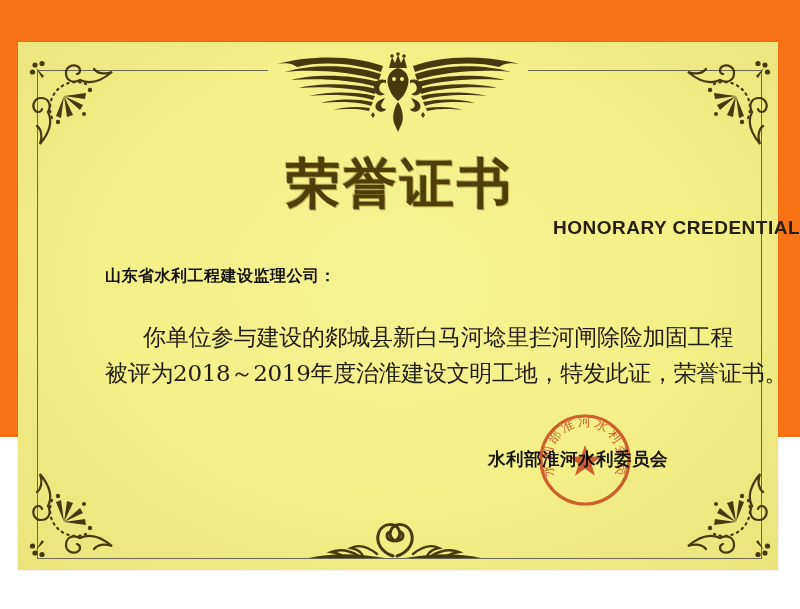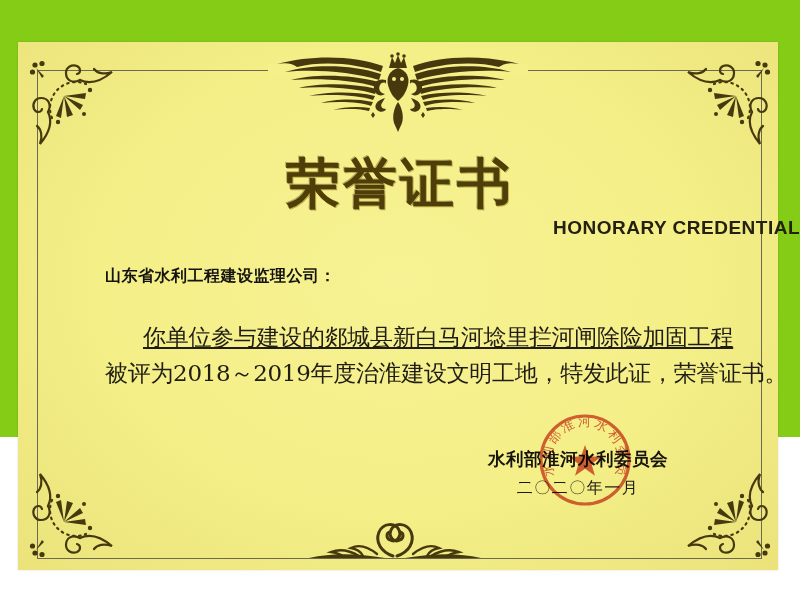--- a/index.html
+++ b/index.html
@@ -1,17 +1,17 @@
 <!DOCTYPE html>
 <html><head>
 <meta charset="utf-8">
 <style>
   html,body{margin:0;padding:0;background:#ffffff;width:800px;height:609px;overflow:hidden;
             font-family:"Liberation Sans", sans-serif;}
-  .scan{position:relative;width:800px;height:437px;background:#84cc16;}
+  .scan{position:relative;width:800px;height:437px;background:#f97316;}
   .paper{position:absolute;left:18px;top:42px;width:760px;height:528px;
          background:radial-gradient(ellipse at 50% 45%, #f7f293 0%, #f4ef87 55%, #ebe27a 100%);
          box-shadow:0 0 2px rgba(0,0,0,.15);}
   .frame{position:absolute;left:37px;top:70px;width:723px;height:487px;
          border:1px solid #6e6852;}
   .line-mask{position:absolute;left:268px;top:64px;width:260px;height:12px;background:#f5f08a;}
   .ornament{position:absolute;width:88px;height:88px;}
   .orn-tl{left:28px;top:60px;}
   .orn-tr{left:684px;top:60px;transform:scaleX(-1);}
   .orn-bl{left:28px;top:470px;transform:scaleY(-1);}
@@ -21,21 +21,21 @@
   .title{position:absolute;left:0;top:148px;width:800px;text-align:center;
          font-family:"DejaVu Serif","Liberation Serif",serif;font-weight:700;
          font-size:54px;letter-spacing:3px;color:#4f3e07;
          text-shadow:1px 1px 0 rgba(150,125,30,.55), -1px -1px 0 rgba(60,45,5,.35);}
   .subtitle{position:absolute;left:0;top:217px;width:800px;text-align:right;
             font-weight:700;font-size:19px;letter-spacing:.5px;color:#25200f;}
   .recipient{position:absolute;left:105px;top:266px;font-weight:700;font-size:16px;
              color:#151310;letter-spacing:.5px;}
   .body-line{position:absolute;font-family:"DejaVu Serif","Liberation Serif",serif;
              font-size:23px;color:#201d15;letter-spacing:-.3px;}
-  .body-line1{left:143px;top:322px;text-decoration:underline;}
+  .body-line1{left:143px;top:322px;}
   .body-line2{left:105px;top:358px;}
   .sign-block{position:absolute;left:458px;top:447px;width:240px;text-align:center;}
   .issuer{font-weight:700;font-size:17.5px;color:#17140e;letter-spacing:.5px;}
   .date{margin-top:7px;font-size:16px;color:#1d1a12;letter-spacing:1.5px;
         font-family:"DejaVu Serif","Liberation Serif",serif;}
   .seal{position:absolute;left:537px;top:412px;width:96px;height:96px;
         mix-blend-mode:multiply;opacity:.82;}
   .seal text{font-size:13px;letter-spacing:2.5px;fill:#d04330;
              font-family:"Liberation Serif",serif;}
   svg .ink{fill:#46390e;}
@@ -193,21 +193,20 @@
   </svg>
 
   <div class="title">荣誉证书</div>
   <div class="subtitle">HONORARY CREDENTIAL</div>
   <div class="recipient">山东省水利工程建设监理公司：</div>
   <div class="body-line body-line1">你单位参与建设的郯城县新白马河埝里拦河闸除险加固工程</div>
   <div class="body-line body-line2">被评为2018～2019年度治淮建设文明工地，特发此证，荣誉证书。</div>
 
   <div class="sign-block">
     <div class="issuer">水利部淮河水利委员会</div>
-    <div class="date">二〇二〇年一月</div>
   </div>
 
   <svg class="seal" viewBox="0 0 96 96">
     <defs>
       <path id="sealArc" d="M18.6,65 A34,34 0 1 1 77.4,65" fill="none"></path>
     </defs>
     <circle cx="48" cy="48" r="44" fill="none" stroke="#d04330" stroke-width="3.2"></circle>
     <path d="M48,33 L52,44.5 L64.2,44.8 L54.5,52.1 L58,63.8 L48,56.8 L38,63.8 L41.5,52.1 L31.8,44.8 L44,44.5 Z" fill="#d04330"></path>
     <text>
       <textPath href="#sealArc" startOffset="2">水利部淮河水利委员会</textPath>

